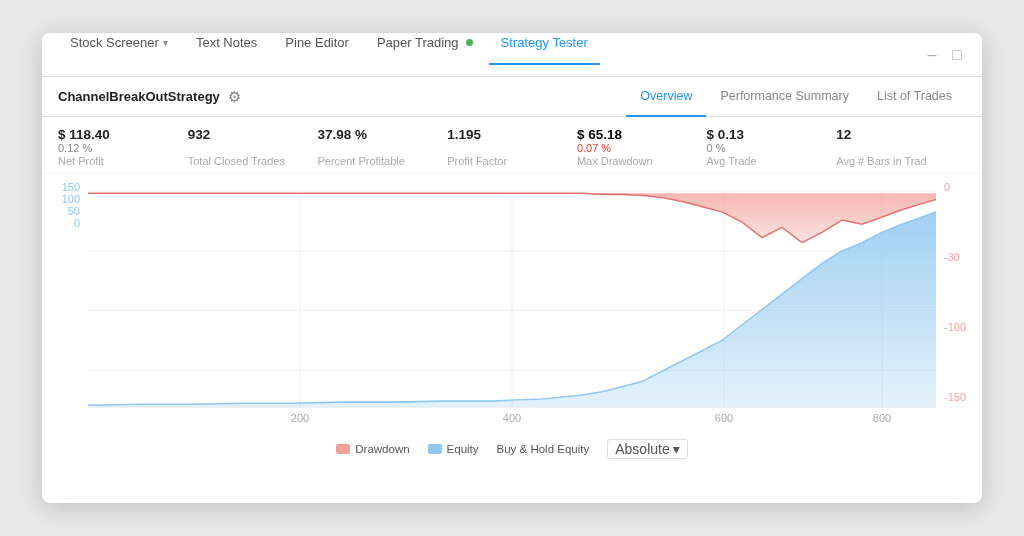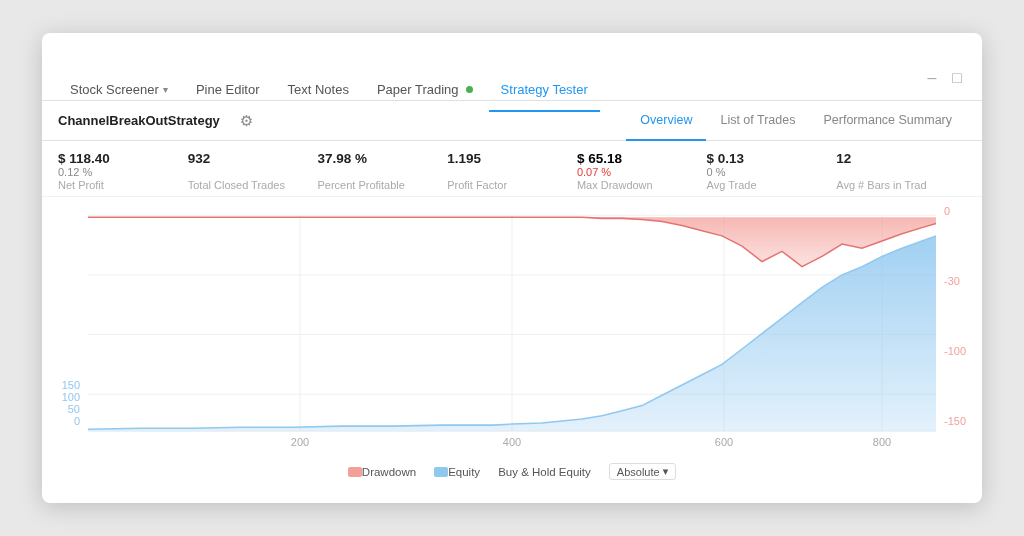--- a/index.html
+++ b/index.html
@@ -14,27 +14,26 @@
     .window {
       background: #fff;
       border-radius: 8px;
       box-shadow: 0 4px 24px rgba(0,0,0,0.18);
       width: 940px;
       min-height: 470px;
       overflow: hidden;
     }
     .titlebar {
       display: flex;
-      align-items: flex-start;
+      align-items: flex-end;
       padding: 11px 16px;
       height: 44px;
       border-bottom: 1px solid #e0e0e0;
       background: #fff;
       gap: 4px;
-      margin-top: 24px;
     }
     .tab {
       display: flex;
       align-items: center;
       gap: 4px;
       padding: 0 12px;
       height: 44px;
       font-size: 13px;
       color: #555;
       cursor: pointer;
@@ -74,21 +73,21 @@
       display: flex;
       align-items: center;
       padding: 0 16px;
       height: 40px;
       border-bottom: 1px solid #e0e0e0;
     }
     .strategy-name {
       font-size: 13px;
       font-weight: 700;
       color: #222;
-      margin-right: 20px;
+      margin-right: 8px;
     }
     .settings-icon {
       color: #888;
       font-size: 15px;
       cursor: pointer;
     }
     .subbar-tabs {
       margin-left: auto;
       display: flex;
       gap: 0;
@@ -150,47 +149,48 @@
       align-items: center;
       justify-content: center;
       gap: 18px;
       padding: 6px 0 8px 0;
       font-size: 11.5px;
       color: #555;
     }
     .legend-item {
       display: flex;
       align-items: center;
+      gap: 5px;
     }
     .legend-color {
       width: 14px;
       height: 10px;
       border-radius: 2px;
     }
     .legend-color.drawdown { background: #f4a09a; }
     .legend-color.equity { background: #90c8f0; }
     .absolute-btn {
       display: flex;
       align-items: center;
       gap: 3px;
       cursor: pointer;
-      font-size: 11px;
+      font-size: 14px;
       color: #555;
       border: 1px solid #ddd;
       border-radius: 3px;
       padding: 1px 7px;
     }
     .y-axis-left {
       position: absolute;
       left: 0;
       top: 8px;
       bottom: 30px;
       display: flex;
       flex-direction: column;
-      justify-content: flex-end;
+      justify-content: flex-start;
       padding: 0 8px;
       font-size: 11px;
       color: #90c8f0;
       width: 46px;
       text-align: right;
     }
     .y-axis-right {
       position: absolute;
       right: 0;
       top: 8px;
@@ -208,24 +208,24 @@
 <body>
 
 <div class="window">
 
   <div class="titlebar">
     <div class="tab">
       <span>Stock Screener</span>
       <span class="chevron">▾</span>
     </div>
     <div class="tab">
+      <span>Text Notes</span>
+    </div>
+    <div class="tab">
       <span>Pine Editor</span>
-    </div>
-    <div class="tab">
-      <span>Text Notes</span>
     </div>
     <div class="tab">
       <span>Paper Trading</span>
       <span class="dot"></span>
     </div>
     <div class="tab active">
       <span>Strategy Tester</span>
     </div>
     <div class="titlebar-spacer"></div>
     <div class="window-controls">
@@ -235,24 +235,24 @@
   </div>
 
   <div class="subbar">
     <span class="strategy-name">ChannelBreakOutStrategy</span>
     <span class="settings-icon">⚙</span>
     <div class="subbar-tabs">
       <div class="subtab active">
         <span>Overview</span>
       </div>
       <div class="subtab">
-        <span>List of Trades</span>
+        <span>Performance Summary</span>
       </div>
       <div class="subtab">
-        <span>Performance Summary</span>
+        <span>List of Trades</span>
       </div>
     </div>
   </div>
 
   <div class="metrics-bar">
     <div class="metric">
       <div class="metric-value">$ 118.40</div>
       <div class="metric-sub">0.12 %</div>
       <div class="metric-label">Net Profit</div>
     </div>

